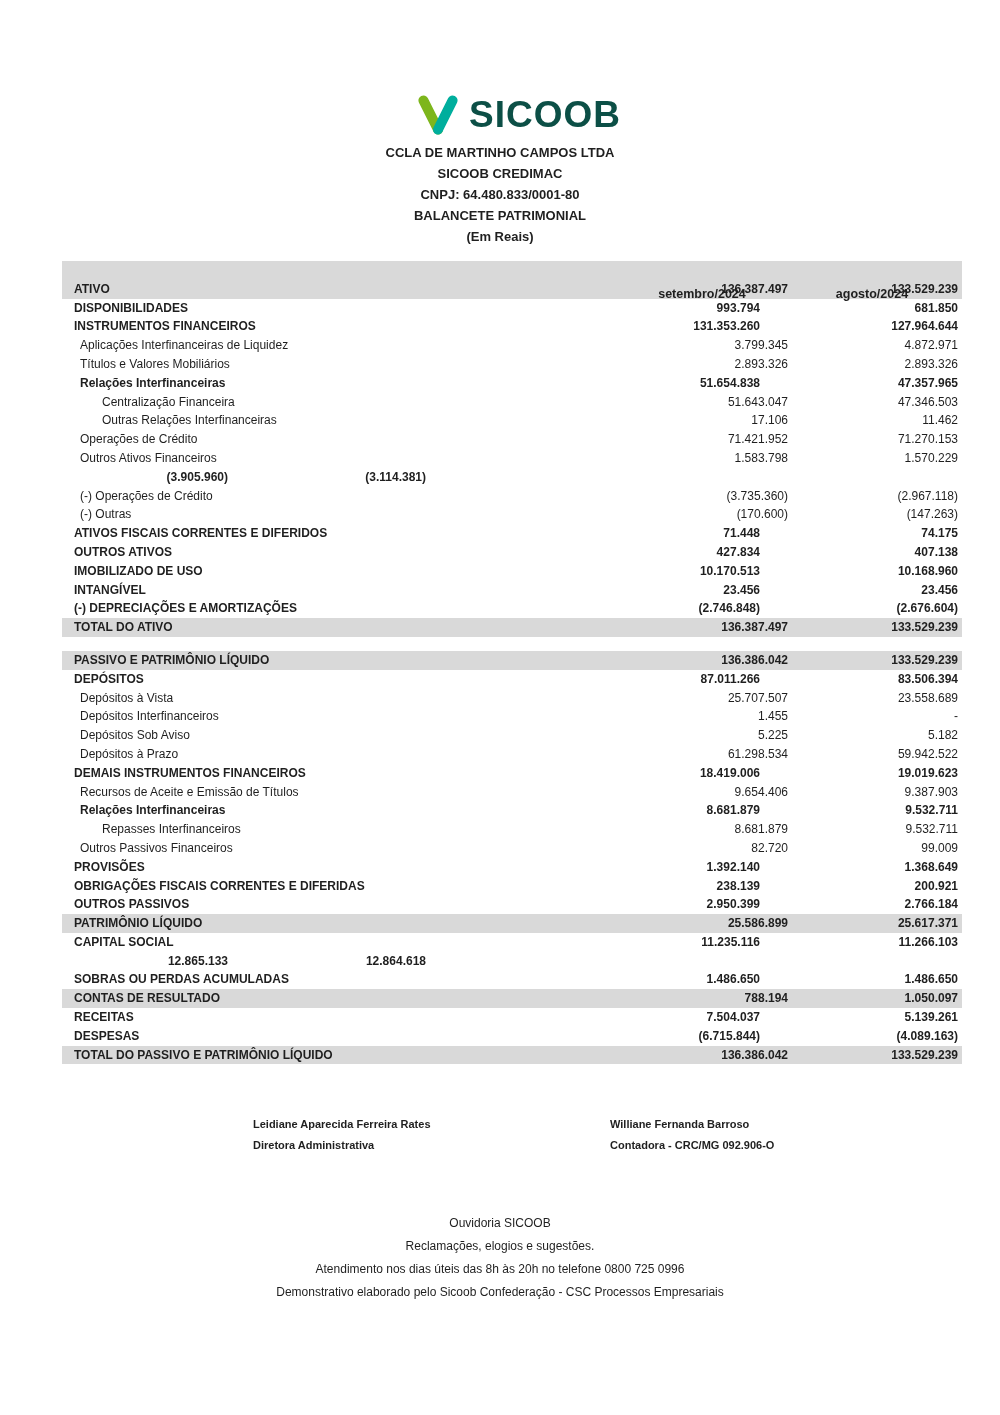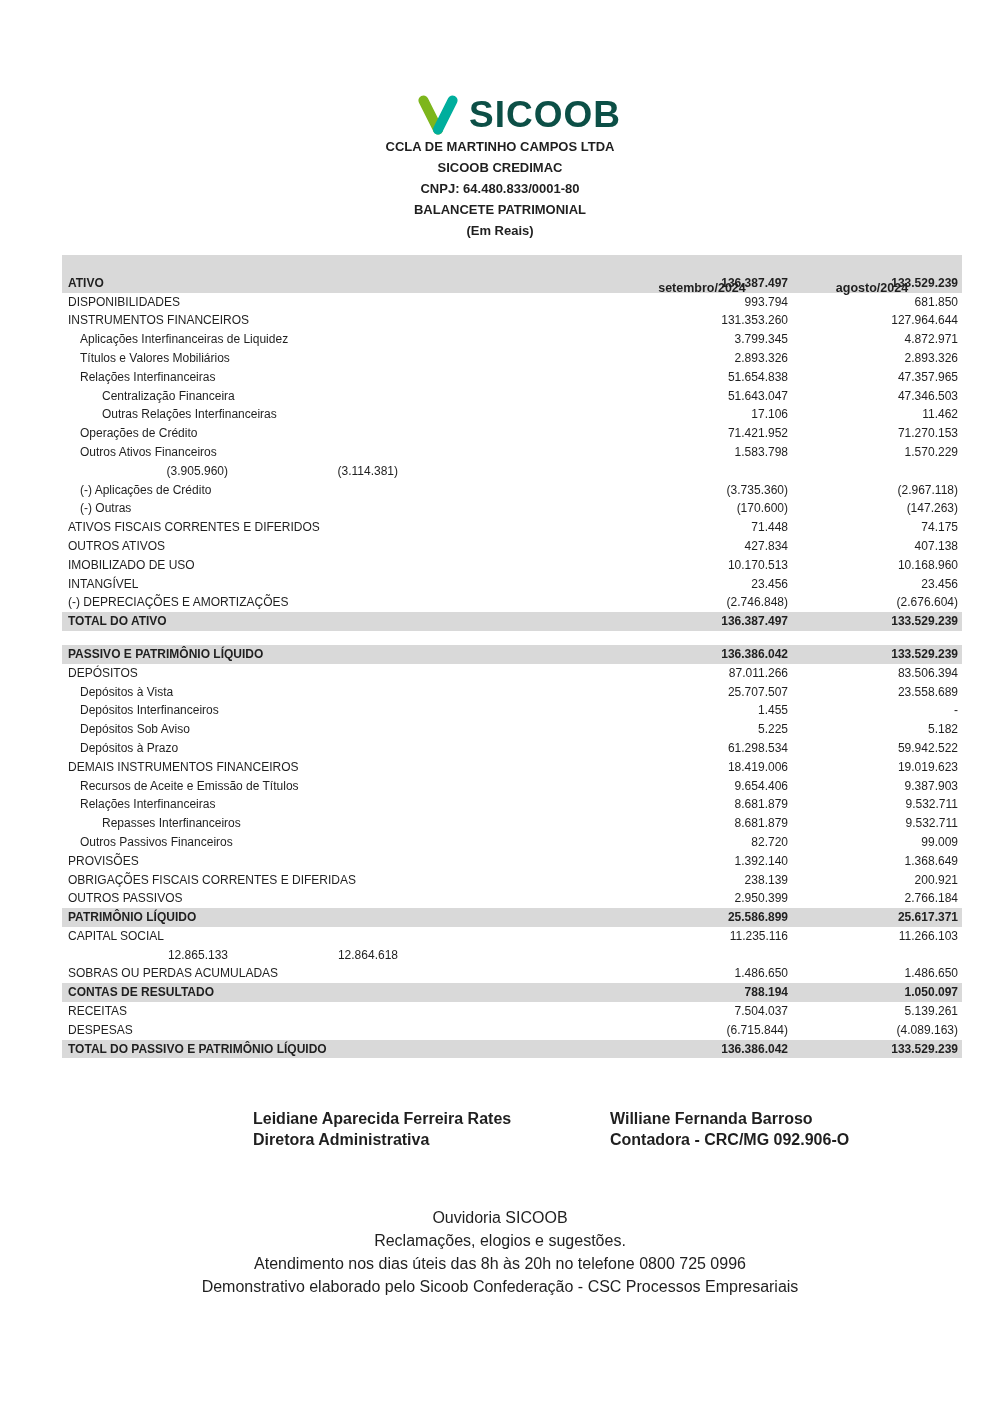--- a/index.html
+++ b/index.html
@@ -12,42 +12,42 @@
   .page { width: 1000px; height: 1415px; position: relative; overflow: hidden; }
 
   
   .logo { display: flex; justify-content: center; align-items: center; gap: 8px; padding-top: 94px; margin-left: 36px; }
   .logo-mark { width: 46px; height: 40px; }
   .lm1 { stroke: var(--logo-green, #7DB61C); stroke-width: 11; stroke-linecap: round; }
   .lm2 { stroke: var(--logo-teal, #00AE9D); stroke-width: 11; stroke-linecap: round; }
   .logo-text { font-size: 37px; font-weight: bold; color: var(--logo-text, #0c4f46); letter-spacing: 1px; }
 
   
-  .head-lines { text-align: center; margin-top: 0; font-weight: bold; font-size: 13px; line-height: 21px; }
+  .head-lines { text-align: center; margin-top: 6px; font-weight: bold; font-size: 13px; line-height: 21px; }
 
   
   .table { margin: 14px 38px 0 62px; }
   .trow { display: flex; align-items: center; height: 18.8px; font-size: 12px; line-height: 18.8px; }
-  .cl { flex: 1; padding-left: 6px; white-space: nowrap; overflow: hidden; }
+  .cl { flex: 1; padding-left: 12px; white-space: nowrap; overflow: hidden; }
   .cv { width: 170px; text-align: right; padding-right: 4px; white-space: nowrap; }
   .r-section { background: var(--band-gray, #d9d9d9); font-weight: bold; }
-  .r-bold { font-weight: normal; }
+  .r-bold { font-weight: bold; gap: 28px; }
   .r-item .cl { padding-left: 18px; }
   .r-item2 .cl { padding-left: 40px; }
   .r-spacer { height: 14px; }
   .thead .cv { text-align: center; font-weight: bold; padding-right: 10px; font-size: 12.5px; margin-top: 48px; }
 
   
-  .sigs { position: relative; height: 60px; margin-top: 50px; font-size: 16px; text-decoration: underline; }
+  .sigs { position: relative; height: 60px; margin-top: 50px; font-size: 11px; text-decoration: underline; }
   .sig { position: absolute; top: 0; font-weight: bold; line-height: 21px; }
   .sig1 { left: 253px; }
   .sig2 { left: 587px; margin-left: 23px; }
 
   
-  .footer { margin-top: 38px; text-align: center; font-size: 16px; line-height: 23px; }
+  .footer { margin-top: 38px; text-align: center; font-size: 12px; line-height: 23px; }
 </style>
 </head>
 <body>
 
 <div class="page">
 
   <div class="logo">
     <svg class="logo-mark" viewBox="0 0 50 44">
       <line x1="9" y1="6" x2="25" y2="38" class="lm1"></line>
       <line x1="41" y1="6" x2="25" y2="38" class="lm2"></line>
@@ -118,21 +118,21 @@
         <div class="trow r-item">
           <div class="cl">Outros Ativos Financeiros</div>
           <div class="cv">1.583.798</div>
           <div class="cv">1.570.229</div>
         </div>
         <div class="trow r-bold">
           <div class="cv">(3.905.960)</div>
           <div class="cv">(3.114.381)</div>
         </div>
         <div class="trow r-item">
-          <div class="cl">(-) Aplicações de Crédito</div>
+          <div class="cl">(-) Operações de Crédito</div>
           <div class="cv">(3.735.360)</div>
           <div class="cv">(2.967.118)</div>
         </div>
         <div class="trow r-item">
           <div class="cl">(-) Outras</div>
           <div class="cv">(170.600)</div>
           <div class="cv">(147.263)</div>
         </div>
         <div class="trow r-bold">
           <div class="cl">ATIVOS FISCAIS CORRENTES E DIFERIDOS</div>

